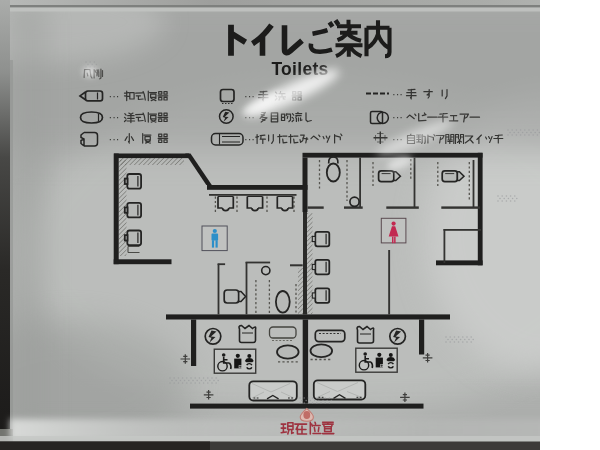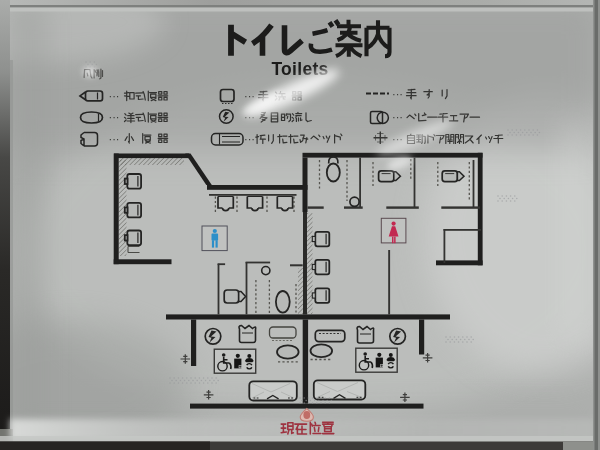--- a/index.html
+++ b/index.html
@@ -1,14 +1,14 @@
 <!DOCTYPE html>
 <html><head><meta charset="utf-8"><style>
 html,body{margin:0;padding:0;}
-#p{position:relative;width:600px;height:450px;overflow:hidden;background:#0369a1;font-family:"Liberation Sans",sans-serif;}
+#p{position:relative;width:540px;height:450px;overflow:hidden;background:#0369a1;font-family:"Liberation Sans",sans-serif;}
 </style></head><body>
 <div id="p">
 <svg width="600" height="450" viewBox="0 0 600 450">
 <defs>
 <filter id="b4" x="-60%" y="-60%" width="220%" height="220%">
           <feGaussianBlur stdDeviation="3"></feGaussianBlur>
         </filter>
 <filter id="b5" x="-60%" y="-60%" width="220%" height="220%">
           <feGaussianBlur stdDeviation="5"></feGaussianBlur>
         </filter>

